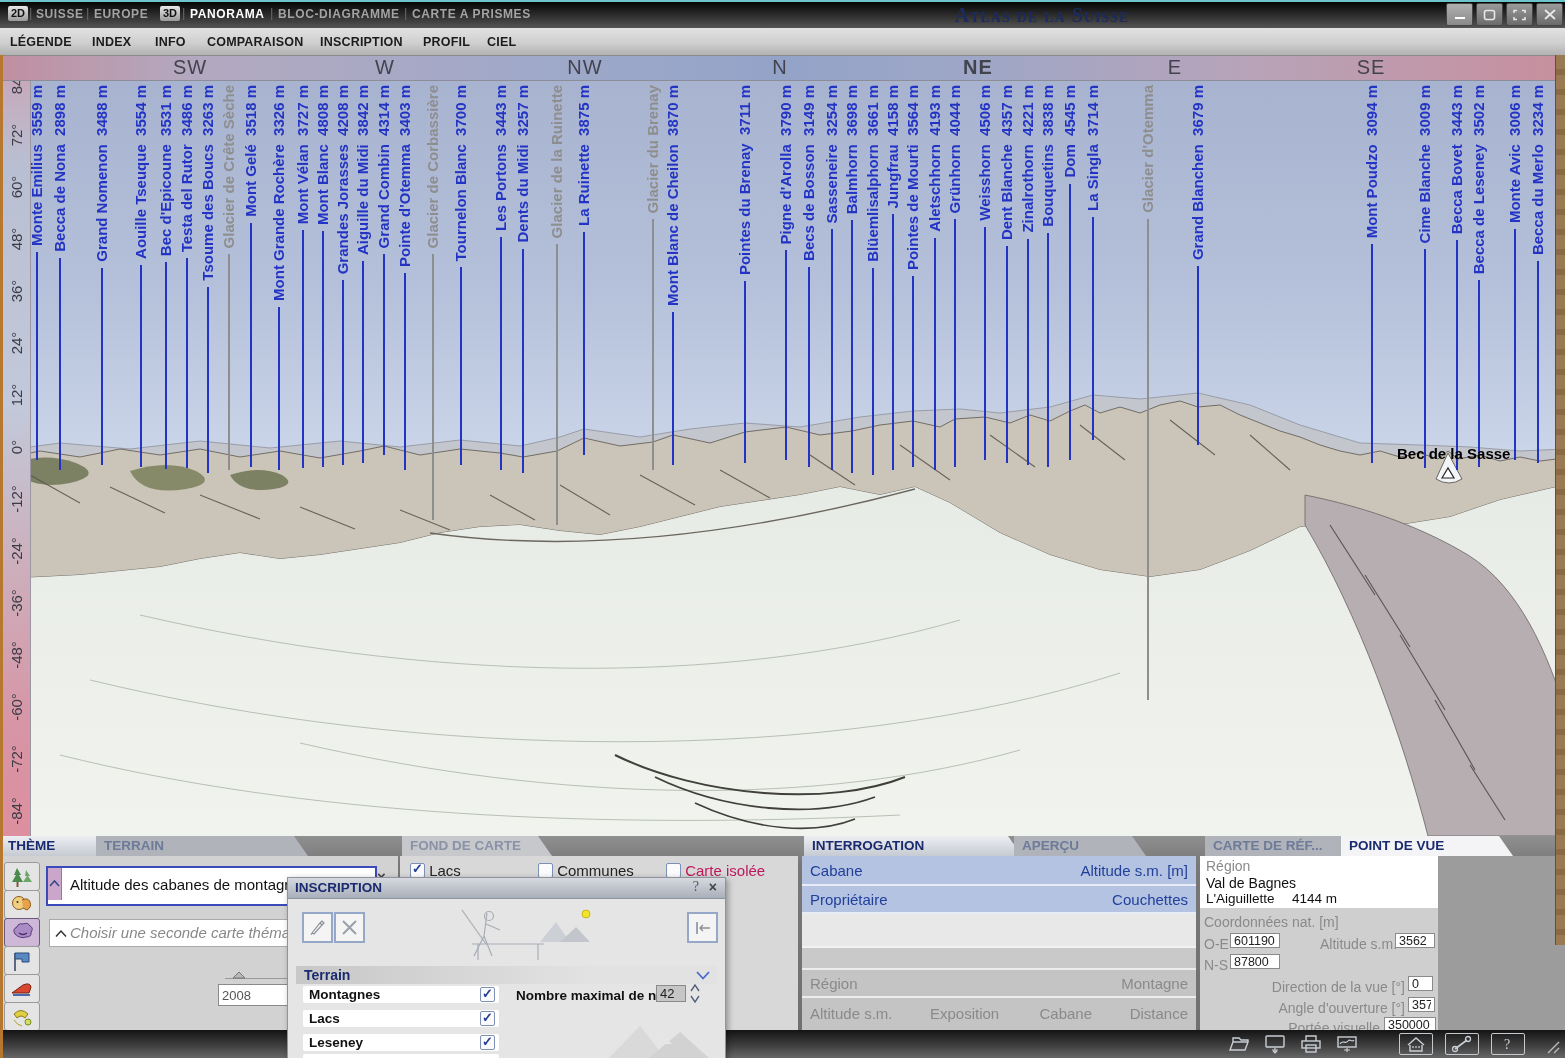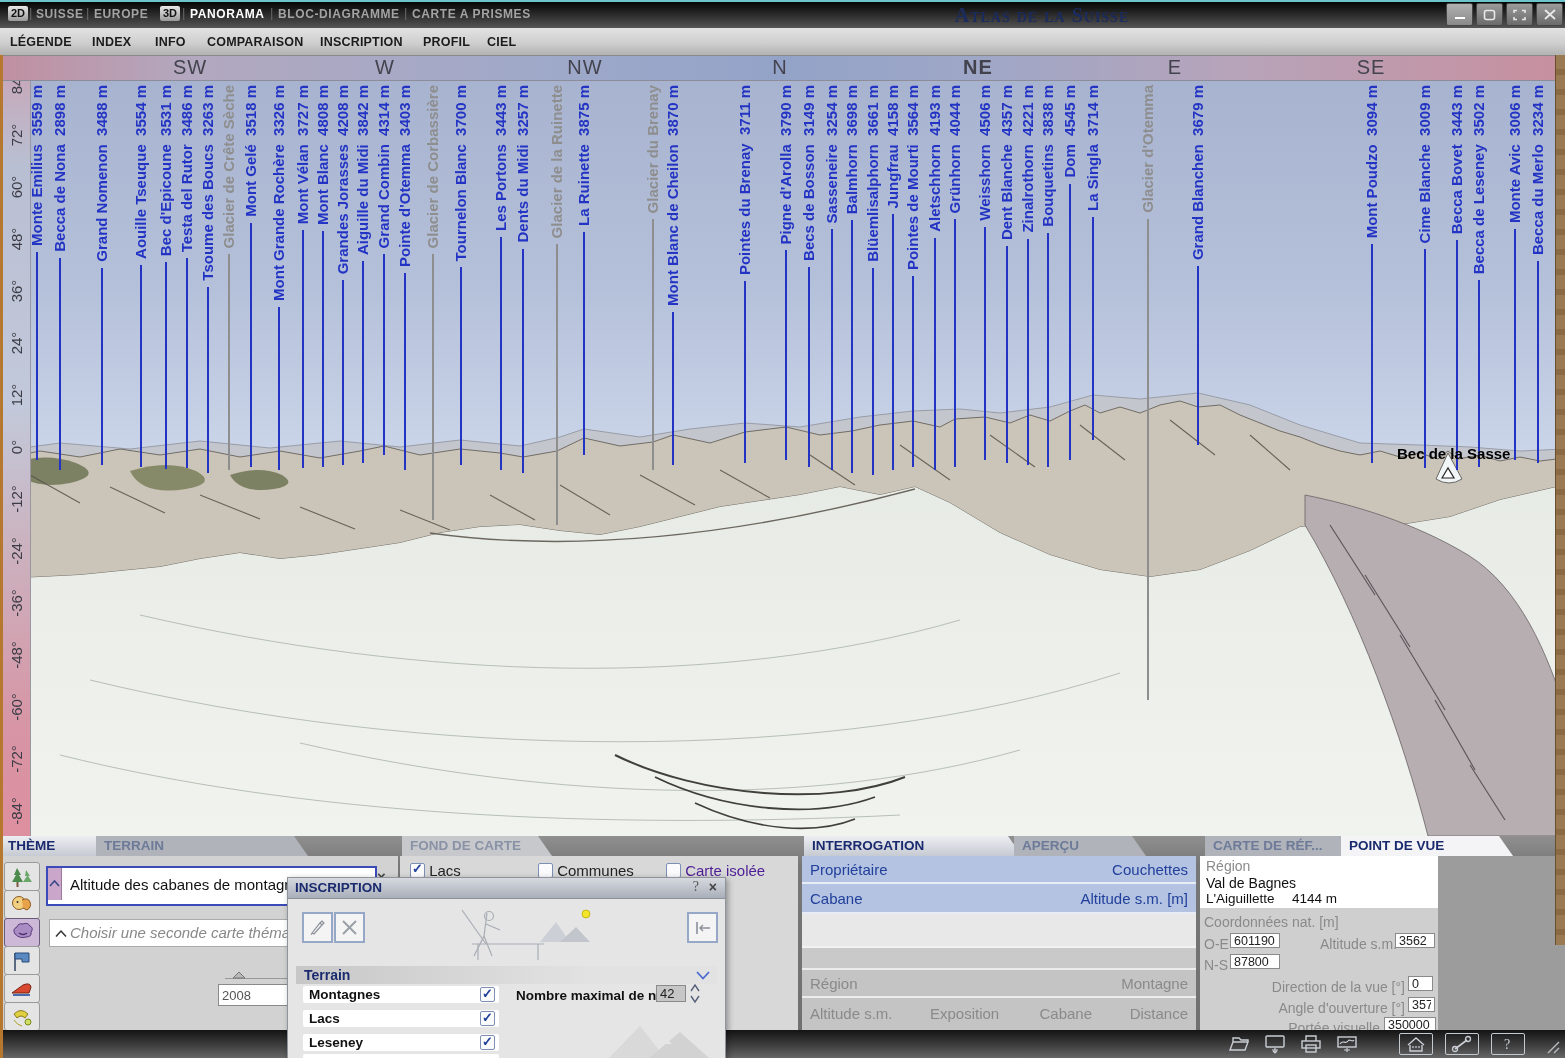--- a/index.html
+++ b/index.html
@@ -521,36 +521,36 @@
         <input class="fld" style="left: 30px; top: 199px; width: 237px; height: 20px; font-size: 14px;" placeholder="Recherche de thèmes">
       </div>
     </div>
 
     <div class="panel" style="left:400px;width:398px">
       <div class="tab" style="left:2px;width:128px;font-weight:bold;color:#8a92a6;background:#c6c8cc">FOND DE CARTE</div>
       <div class="pbody" style="background:#d8d8d8">
         <div id="fondRow" class="abs" style="left:10px;top:6px;width:380px;height:20px">
             <span style="position: absolute; left: 0px; top: 0px; font-size: 15px; color: rgb(34, 34, 34);"><span class="cb on"></span><span> Lacs</span></span>
             <span style="position: absolute; left: 128px; top: 0px; font-size: 15px; color: rgb(34, 34, 34);"><span class="cb"></span><span> Communes</span></span>
-            <span style="position: absolute; left: 256px; top: 0px; font-size: 15px; color: #4c1d95;"><span class="cb"></span><span> Carte isolée</span></span>
+            <span style="position: absolute; left: 256px; top: 0px; font-size: 15px; color: #be185d;"><span class="cb"></span><span> Carte isolée</span></span>
           </div>
       </div>
     </div>
 
     <div class="panel" style="left:802px;width:394px">
       <div class="tab active" style="left:2px;width:196px">INTERROGATION</div>
       <div class="tab" style="left:212px;width:110px">APERÇU</div>
       <div class="pbody" style="background:#bdbdbd">
+        <div style="height:28px;background:#b5c3e3;border-bottom:2px solid #e8ecf4;position:relative">
+          <span class="navyT" style="position:absolute;left:8px;top:6px;font-size:15px">Cabane</span>
+          <span class="navyT" style="position:absolute;right:8px;top:6px;font-size:15px">Altitude s.m. [m]</span>
+        </div>
         <div style="height:26px;background:#b5c3e3;border-bottom:2px solid #e8ecf4;position:relative">
           <span class="navyT" style="position:absolute;left:8px;top:5px;font-size:15px">Propriétaire</span>
           <span class="navyT" style="position:absolute;right:8px;top:5px;font-size:15px">Couchettes</span>
-        </div>
-        <div style="height:28px;background:#b5c3e3;border-bottom:2px solid #e8ecf4;position:relative">
-          <span class="navyT" style="position:absolute;left:8px;top:6px;font-size:15px">Cabane</span>
-          <span class="navyT" style="position:absolute;right:8px;top:6px;font-size:15px">Altitude s.m. [m]</span>
         </div>
         <div style="height:32px;background:#e8e8e8;border-bottom:2px solid #f2f2f2"></div>
         <div style="height:20px;background:#c9c9c9;border-bottom:2px solid #ededed"></div>
         <div style="height:26px;background:#c4c4c4;border-bottom:2px solid #ededed;position:relative">
           <span class="grayT" style="position:absolute;left:8px;top:5px;font-size:15px">Région</span>
           <span class="grayT" style="position:absolute;right:8px;top:5px;font-size:15px">Montagne</span>
         </div>
         <div id="interRow4" style="height:32px;background:#c4c4c4;position:relative">
             <span class="grayT" style="position: absolute; top: 7px; font-size: 15px; left: 8px;">Altitude s.m.</span>
             <span class="grayT" style="position: absolute; top: 7px; font-size: 15px; left: 128px;">Exposition</span>

